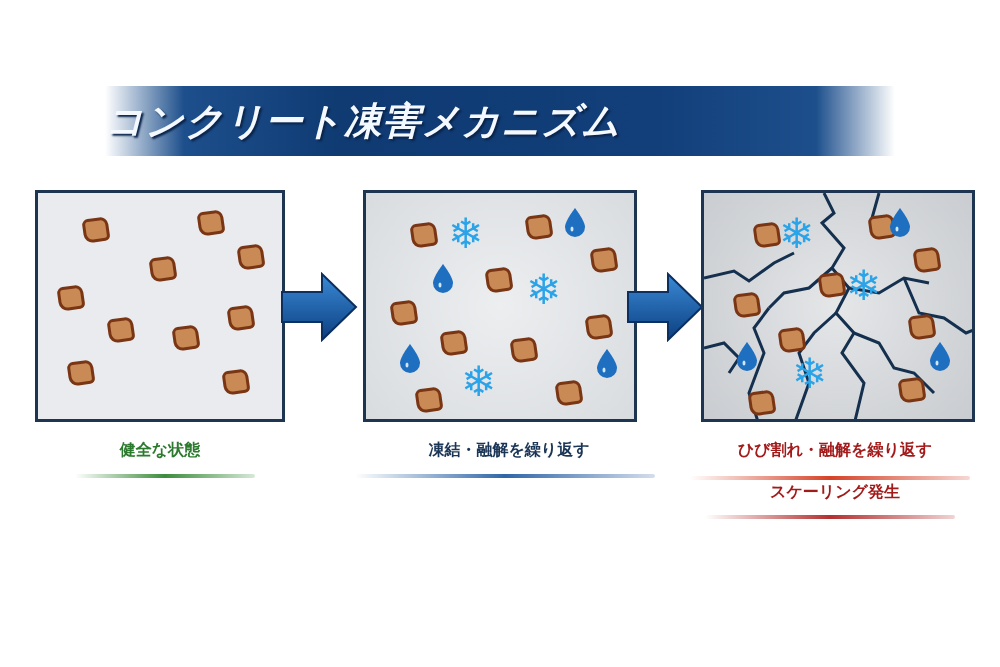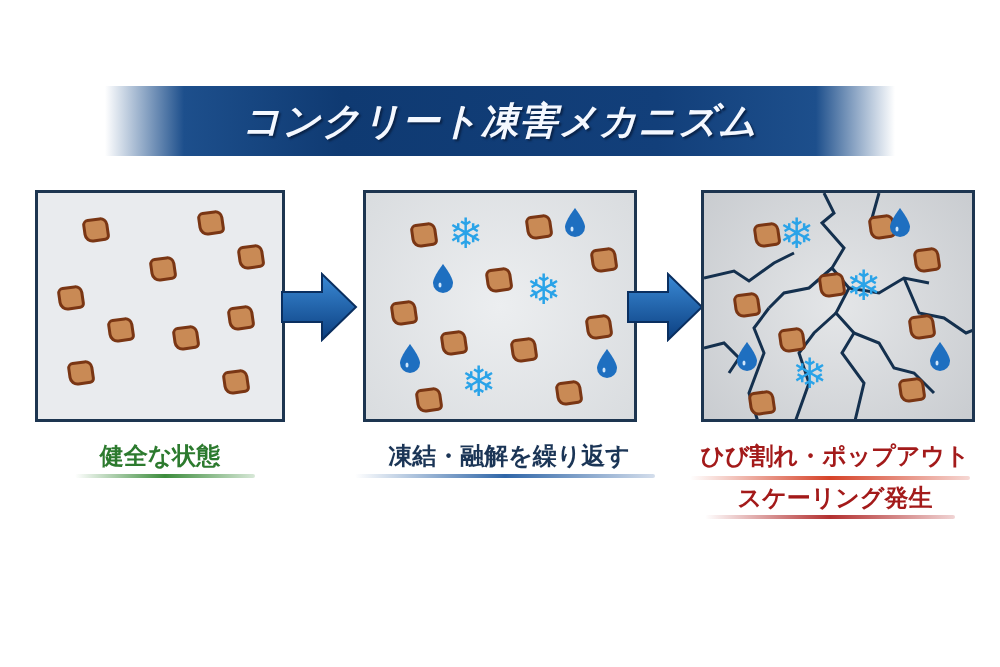--- a/index.html
+++ b/index.html
@@ -1,33 +1,33 @@
 <!DOCTYPE html>
 <html><head>
 <meta charset="utf-8">
 <style>
   html,body{margin:0;padding:0;}
   body{width:1000px;height:667px;background:#ffffff;position:relative;overflow:hidden;font-family:"DejaVu Sans",sans-serif;}
   .banner{position:absolute;left:105px;top:86px;width:790px;height:70px;
     background:linear-gradient(90deg,rgba(255,255,255,0) 0%,#1d4f8c 10%,#0f3a72 30%,#123f7a 70%,#1d4f8c 90%,rgba(255,255,255,0) 100%);
-    display:flex;align-items:center;justify-content:center;}
+    display:flex;align-items:center;justify-content:flex-start;}
   .banner-title{color:#f4f8ff;font-size:38px;font-weight:bold;letter-spacing:1px;font-style:italic;
     text-shadow:2px 2px 2px #0a244a;}
   .panel{position:absolute;top:190px;height:232px;border:3px solid #1d3550;box-sizing:border-box;overflow:hidden;}
   .p1{left:35px;width:250px;background:#e9ebee;}
   .p2{left:363px;width:274px;background:radial-gradient(circle at 50% 50%,#eceef0,#d9dcdf);}
   .p3{left:701px;width:274px;background:radial-gradient(circle at 50% 50%,#e4e6e8,#c9ccd0);}
   .arrow{position:absolute;top:272px;width:78px;height:70px;}
   .a1{left:280px;}
   .a2{left:626px;}
   .item{position:absolute;}
   .rock{width:26px;height:24px;background:#c98a55;border:3px solid #7a3614;border-radius:6px 8px 5px 9px;box-sizing:border-box;transform:rotate(-8deg);}
   .flake{color:#2aa3e8;font-size:42px;line-height:42px;}
   .drop{width:22px;height:30px;}
-  .caption{position:absolute;font-weight:bold;font-size:24px;text-align:center;}
+  .caption{position:absolute;font-weight:bold;font-size:16px;text-align:center;}
   .cap1{left:80px;top:440px;width:160px;color:#2c7a2e;}
   .cap2{left:364px;top:440px;width:290px;color:#1b3556;}
   .cap3a{left:690px;top:440px;width:290px;color:#a31a1a;}
   .cap3b{left:690px;top:482px;width:290px;color:#a31a1a;}
   .underline{position:absolute;height:4px;border-radius:3px;}
   .u1{left:75px;top:474px;width:180px;background:linear-gradient(90deg,rgba(58,140,58,0),#3c8c3c,rgba(58,140,58,0.2));}
   .u2{left:355px;top:474px;width:300px;background:linear-gradient(90deg,rgba(40,90,160,0),#2f66a8,rgba(40,90,160,0.2));}
   .u3a{left:690px;top:476px;width:280px;background:linear-gradient(90deg,rgba(210,60,40,0),#d64228,rgba(210,60,40,0.2));}
   .u3b{left:705px;top:515px;width:250px;background:linear-gradient(90deg,rgba(180,40,40,0),#b33030,rgba(180,40,40,0.2));}
   .crack{position:absolute;left:0;top:0;}
@@ -138,16 +138,16 @@
       <ellipse cx="8" cy="22" rx="1.5" ry="2.5" fill="#cfe6fb"></ellipse>
     </svg>
 </div>
 
 <div class="caption cap1">健全な状態</div>
 <div class="underline u1"></div>
 
 <div class="caption cap2">凍結・融解を繰り返す</div>
 <div class="underline u2"></div>
 
-<div class="caption cap3a">ひび割れ・ポップアウト</div>
+<div class="caption cap3a">ひび割れ・融解を繰り返す</div>
 <div class="underline u3a"></div>
 <div class="caption cap3b">スケーリング発生</div>
 <div class="underline u3b"></div>
 
 </body></html>

